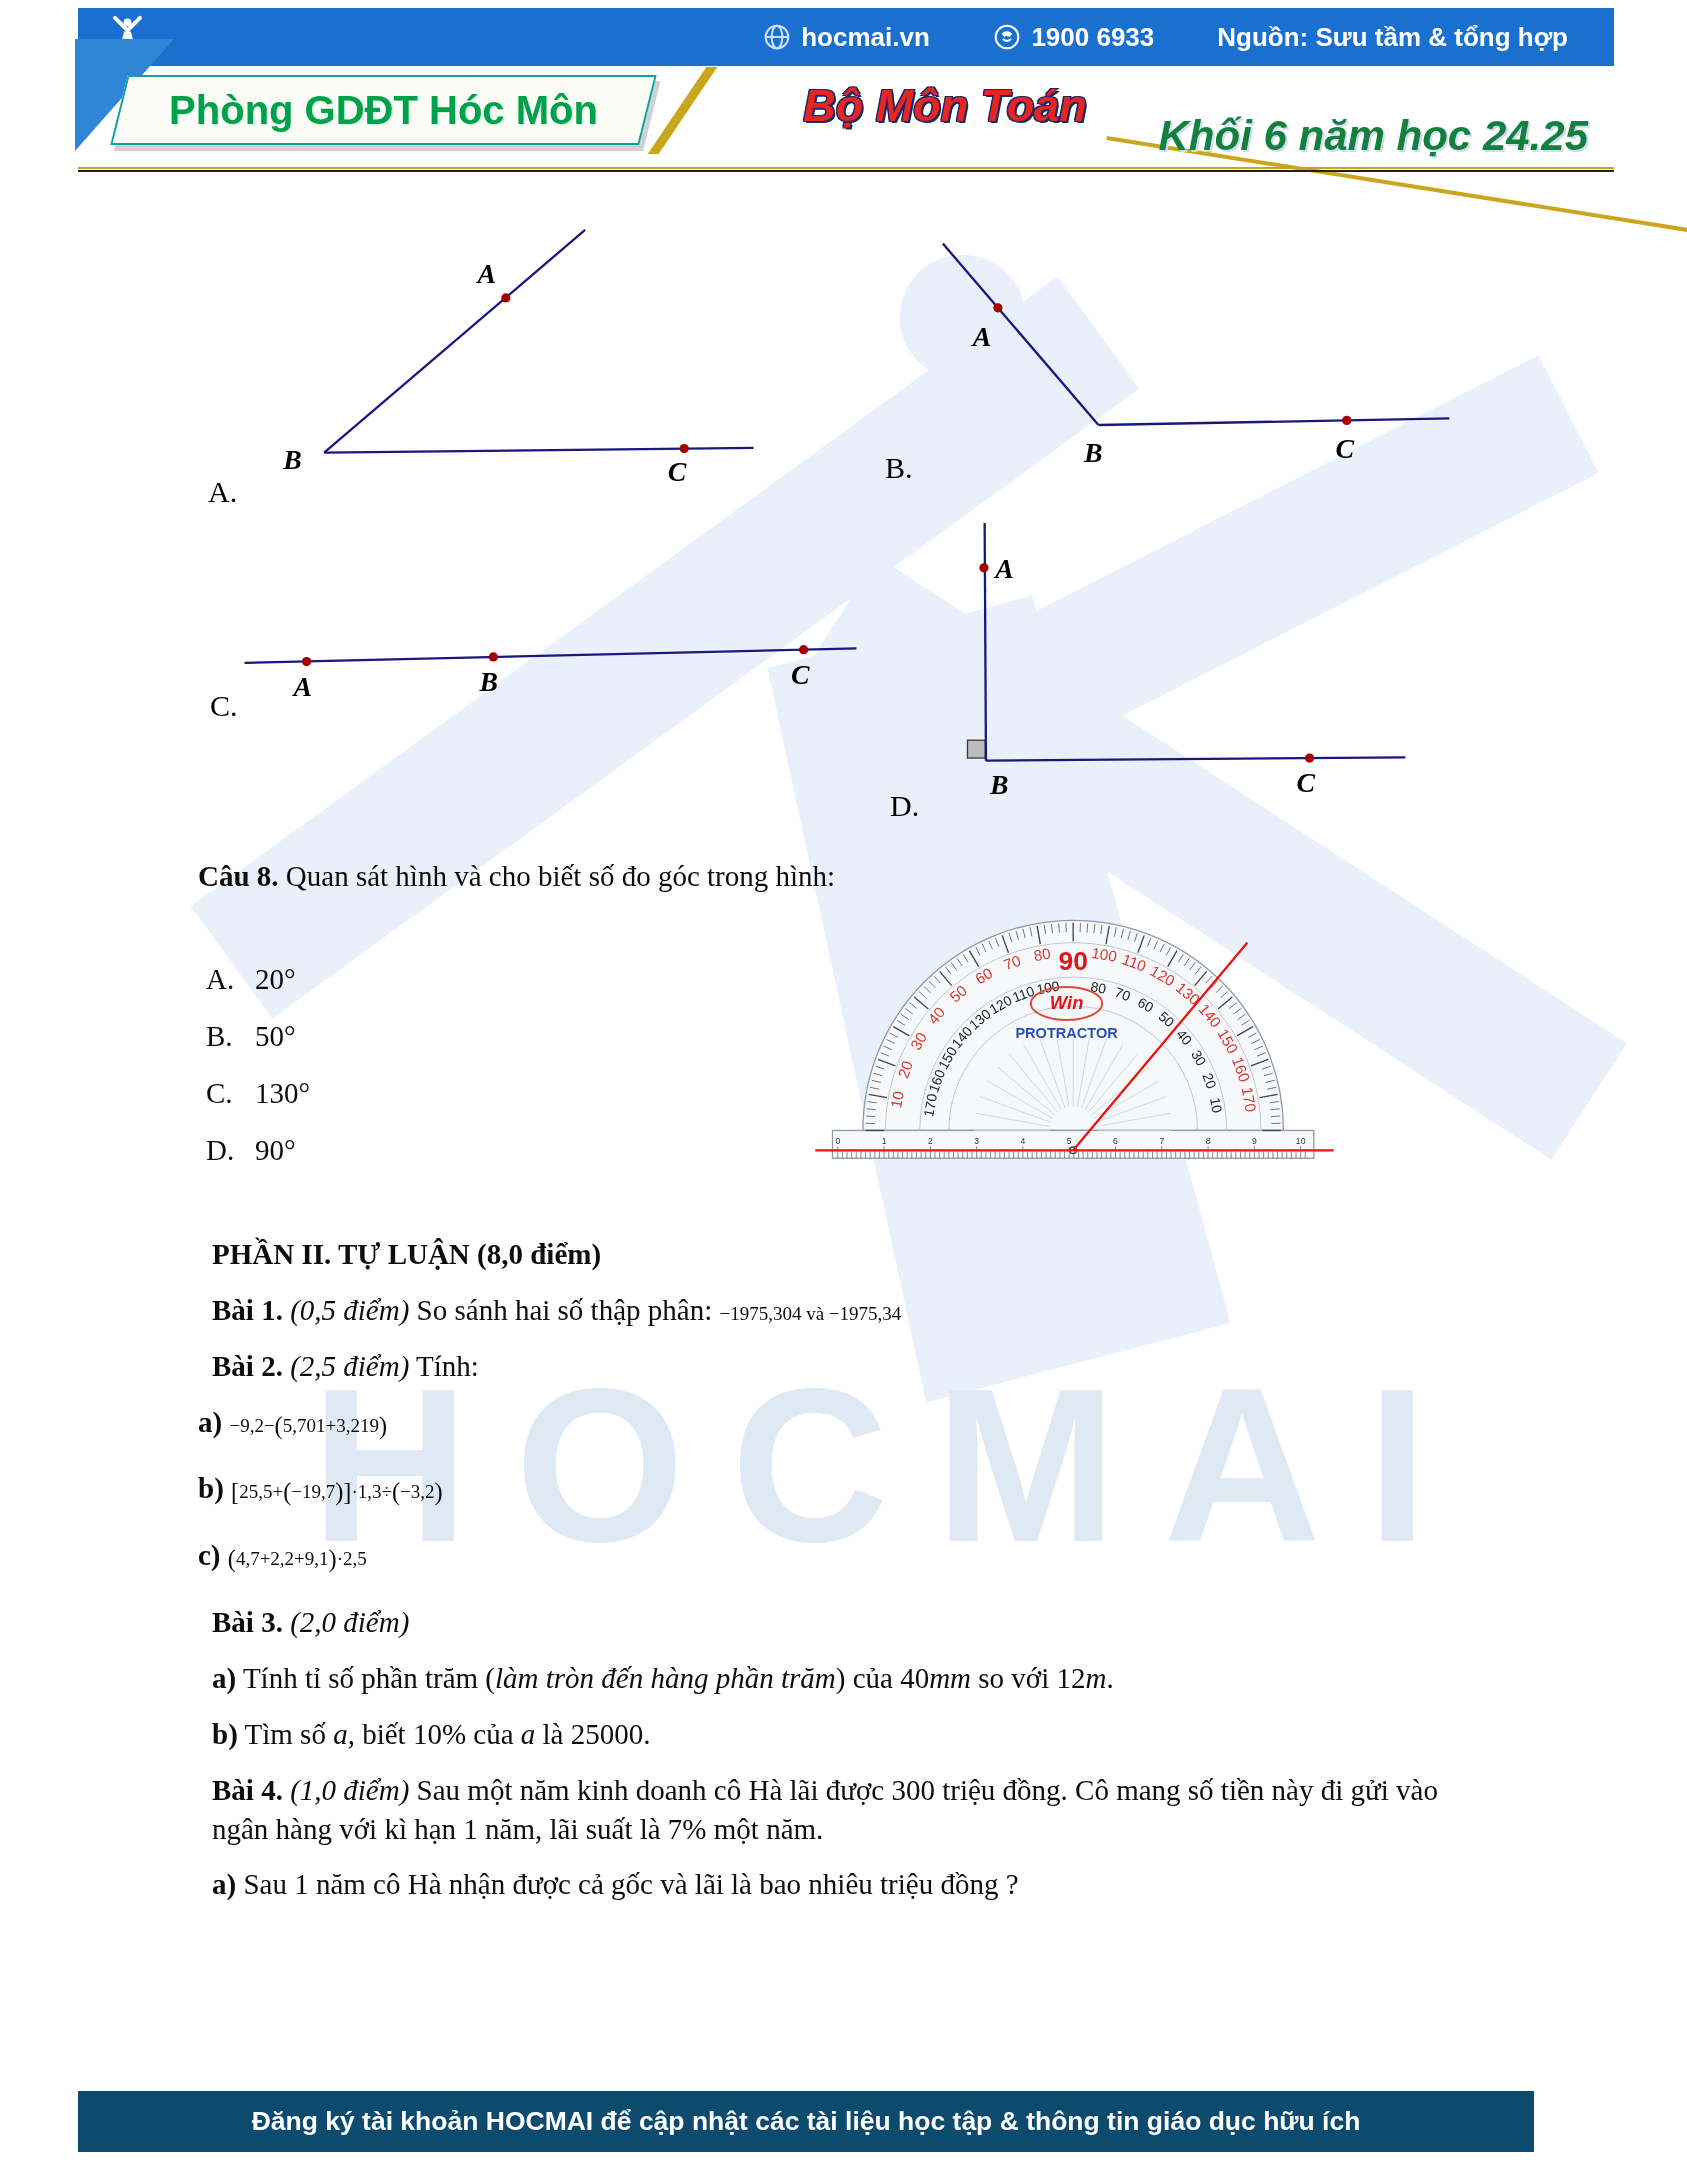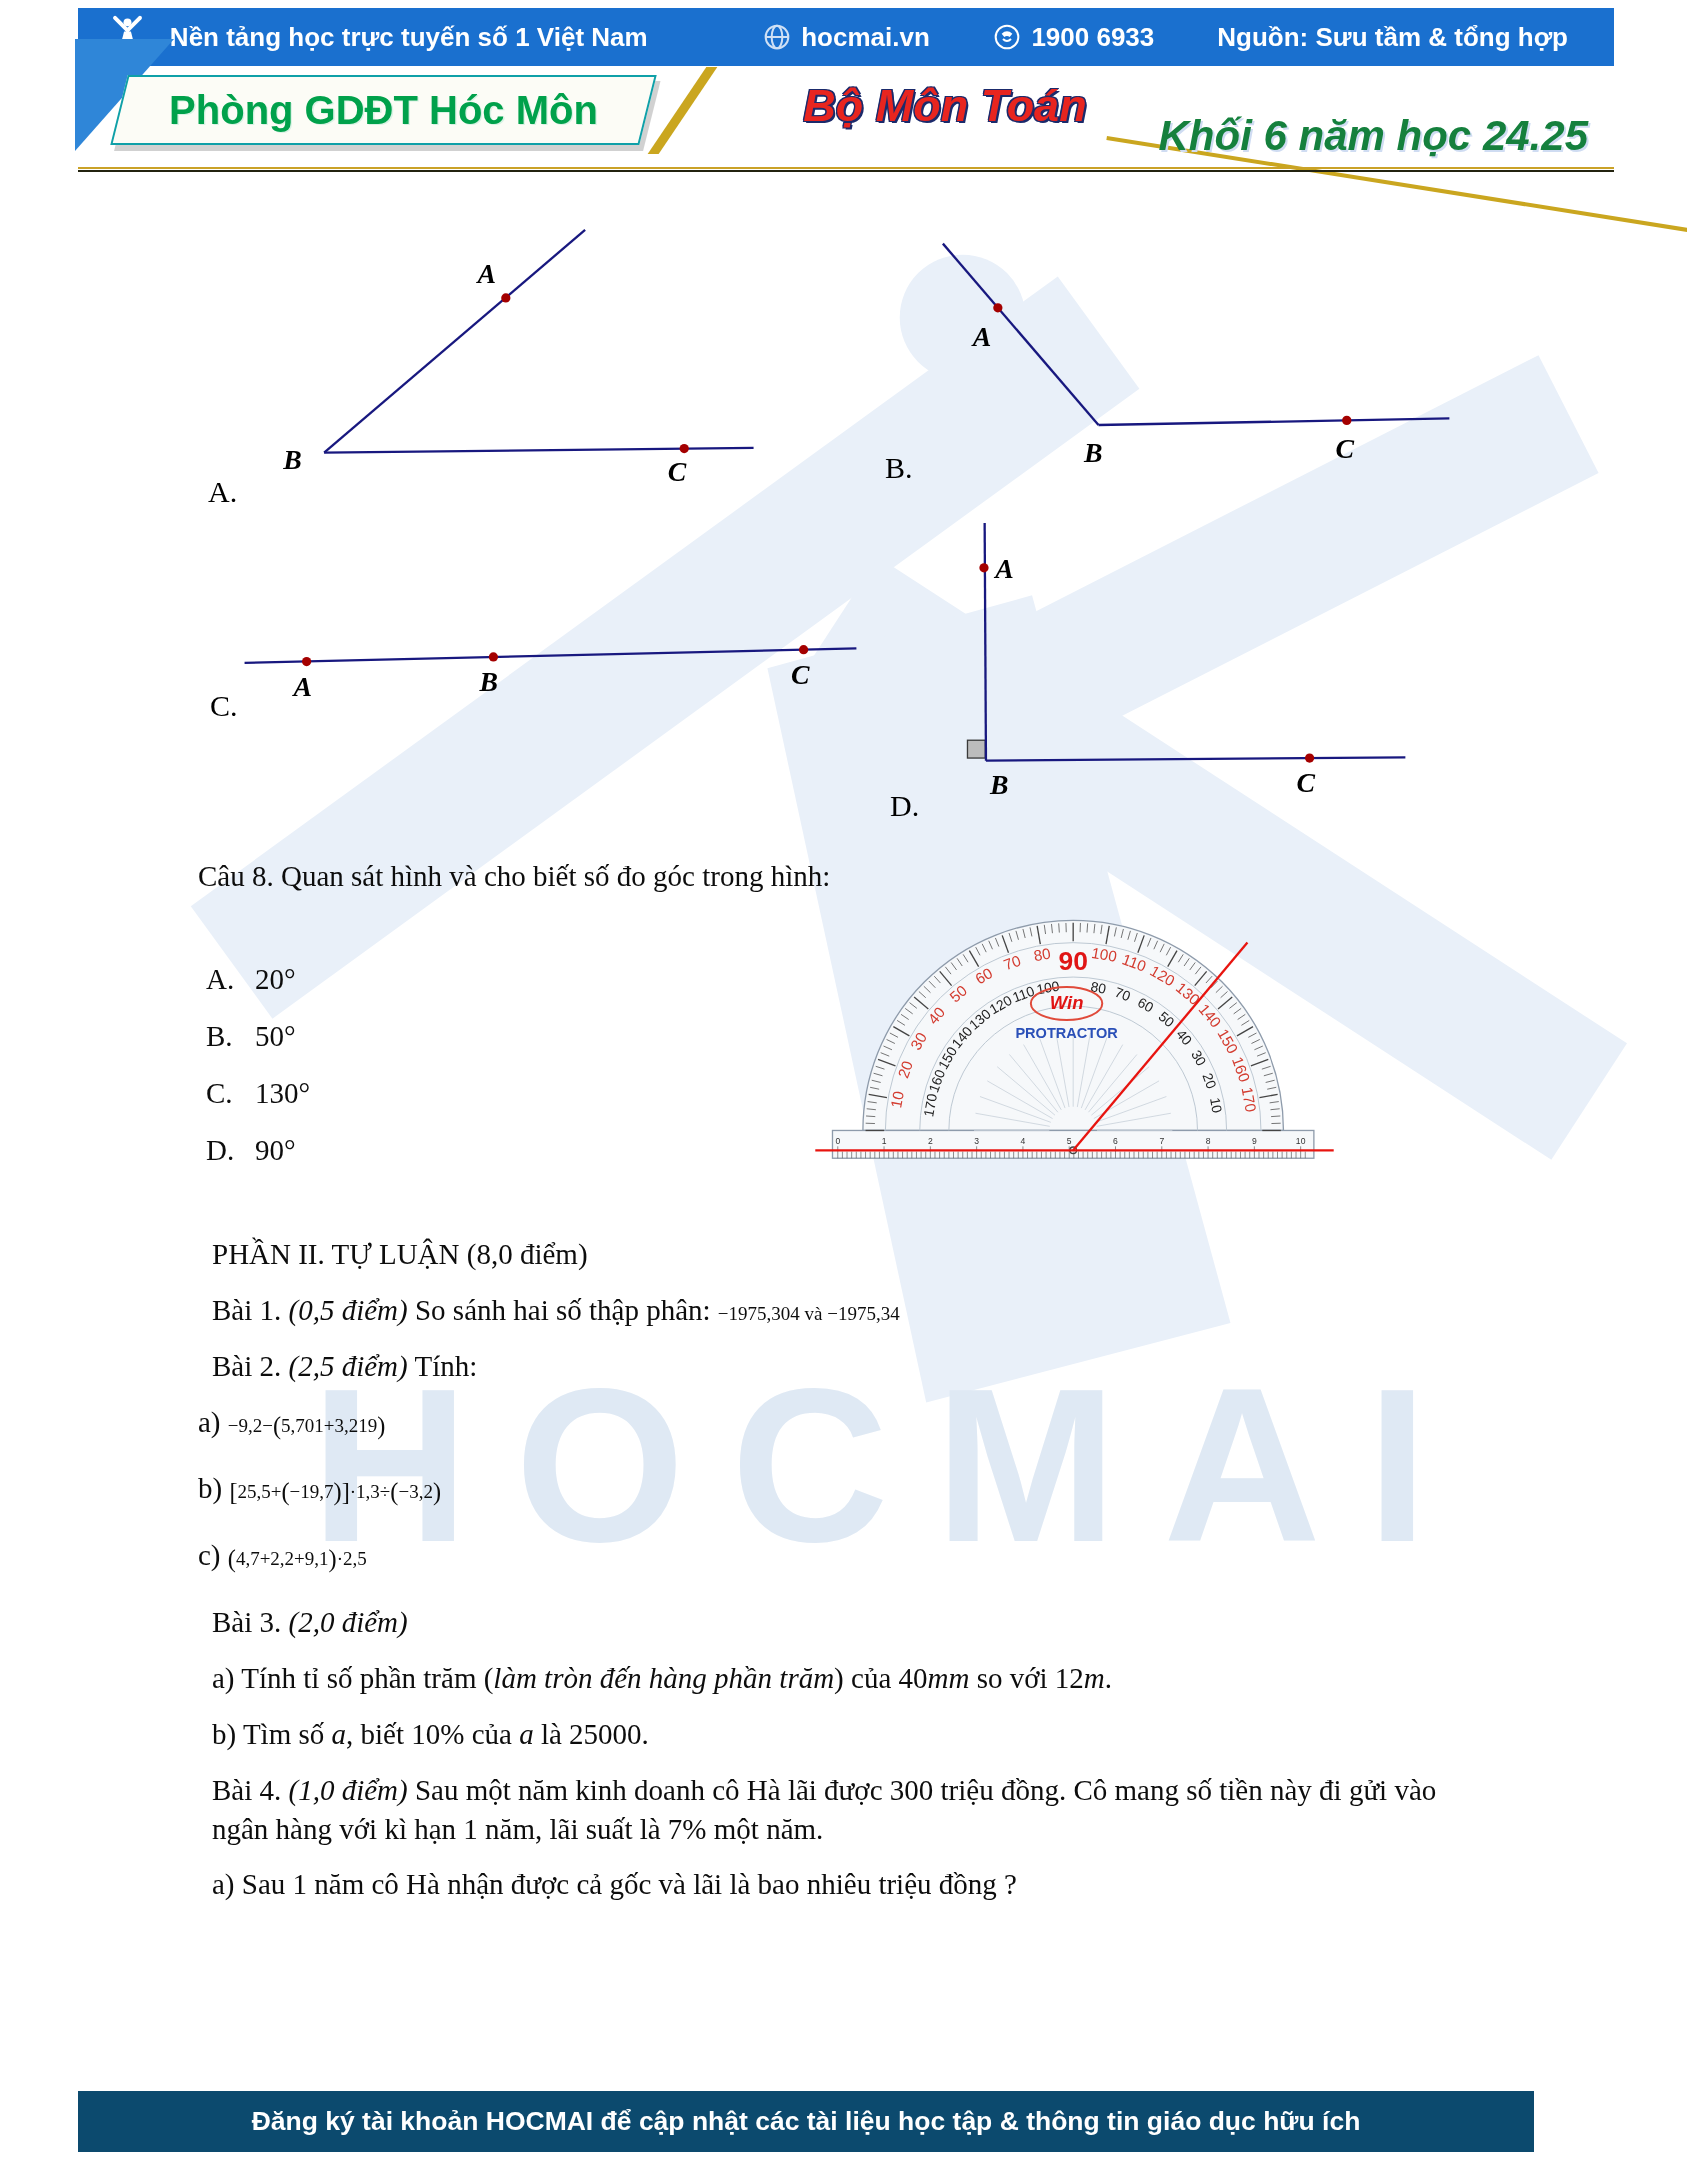--- a/index.html
+++ b/index.html
@@ -45,21 +45,21 @@
   
   .fig{position:absolute}
   .geo{stroke:#18187f;stroke-width:3.5;fill:none}
   .dot{fill:#a40000}
   .ptlabel{font:italic 700 42px "Liberation Serif",serif;fill:#000}
   .sq{fill:#bcbcbc;stroke:#3a3a3a;stroke-width:2}
   .figletter{position:absolute;font-size:30px;color:#000}
 
   
   .q8{position:absolute;left:198px;top:831px;width:1297px;font-size:29px}
-  .b{font-weight:400}
+  .b{font-weight:700}
   .bi{font-weight:400;font-style:italic}
   .opts{position:absolute;left:206px;top:951px;font-size:29px}
   .opt{height:57px;display:flex;align-items:center}
   .okey{display:inline-block;width:49px}
   .protractor{position:absolute;left:810px;top:912px}
 
   
   .part2{position:absolute;left:198px;top:1235px;width:1300px;font-size:29px;line-height:1.34}
   .part2 p{margin:0 14px 17px}
   .part2 p.mathline{margin:16px 0 28px}
@@ -97,21 +97,20 @@
   <header class="topbar">
     <div class="logo">
       <svg viewBox="0 0 60 60">
         <circle cx="30" cy="13" r="7" fill="#fff"></circle>
         <path d="M30 27 L8 5" stroke="#fff" stroke-width="7" stroke-linecap="round"></path>
         <path d="M30 27 L52 5" stroke="#fff" stroke-width="7" stroke-linecap="round"></path>
         <polygon points="24,29 36,29 43,56 17,56" fill="#fff"></polygon>
       </svg>
       <span class="logo-text">HOCMAI</span>
     </div>
-    <span class="hitem">Nền tảng học trực tuyến số 1 Việt Nam</span>
     <span class="grow"></span>
     <span class="hitem">
       <span class="hicon">
         <svg viewBox="0 0 42 42">
             <circle cx="21" cy="21" r="17" fill="none" stroke="#cfe0f5" stroke-width="3"></circle>
           <ellipse cx="21" cy="21" rx="8" ry="17" fill="none" stroke="#cfe0f5" stroke-width="3"></ellipse>
           <line x1="4" y1="21" x2="38" y2="21" stroke="#cfe0f5" stroke-width="3"></line>
           </svg>
       </span>
       <span>hocmai.vn</span>

